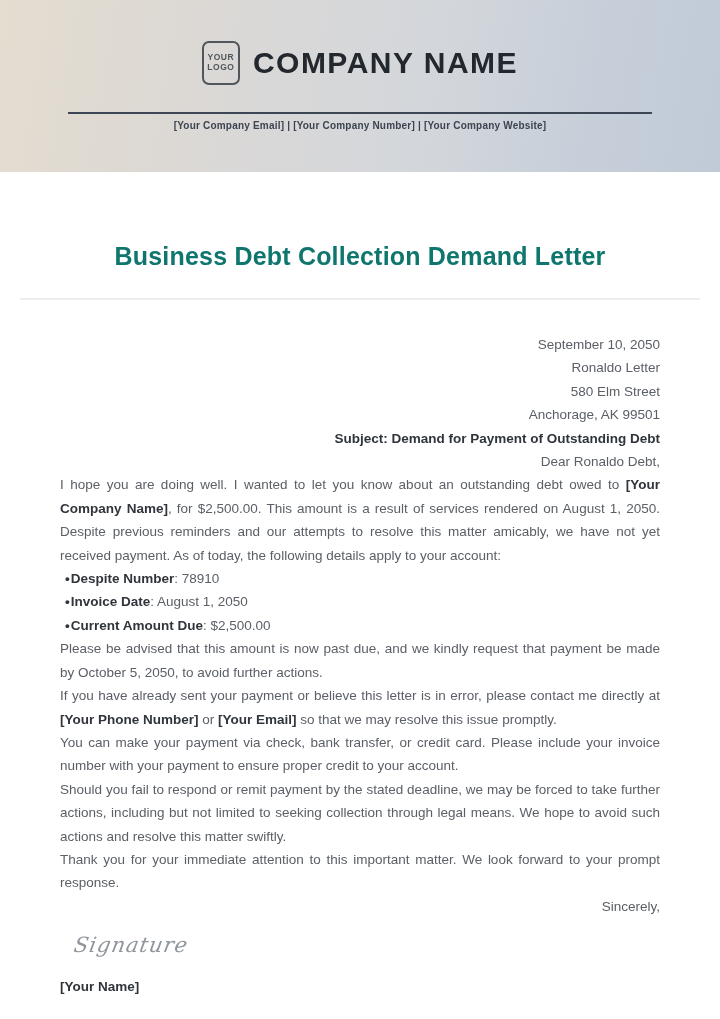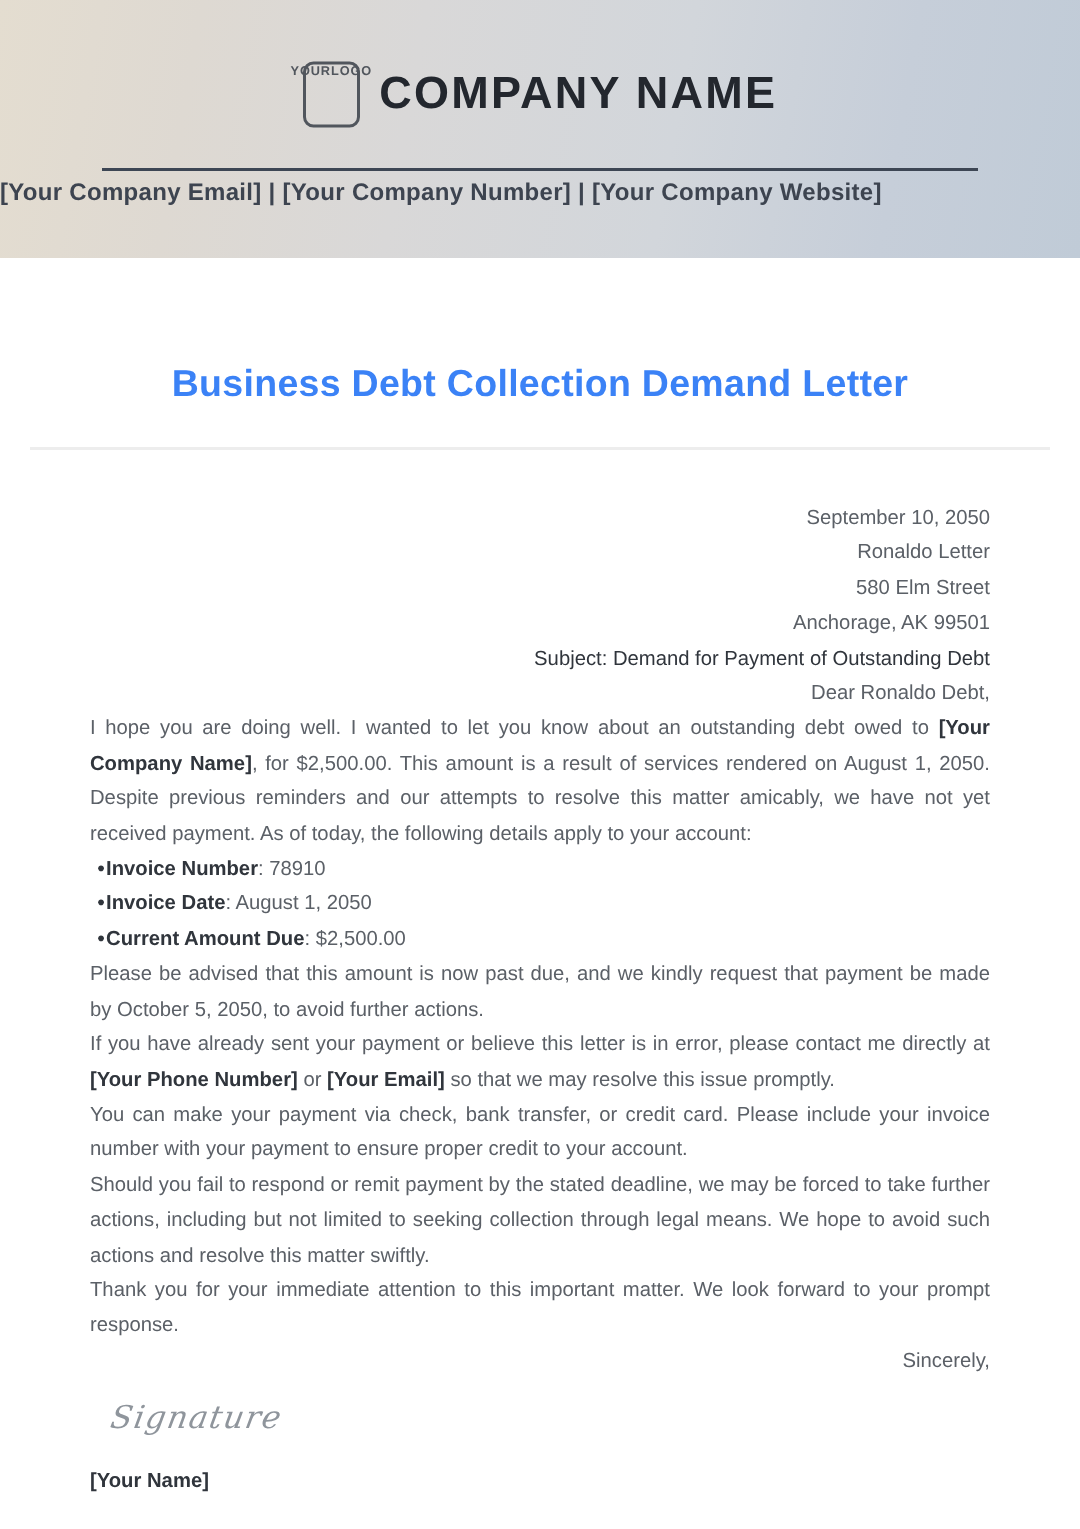--- a/index.html
+++ b/index.html
@@ -26,22 +26,22 @@
     align-items: center;
     justify-content: center;
     padding-top: 41px;
   }
   .logo-box {
     width: 38px;
     height: 44px;
     border: 2px solid #51565d;
     border-radius: 7px;
     display: flex;
-    flex-direction: row;
-    align-items: flex-start;
+    flex-direction: column;
+    align-items: center;
     justify-content: center;
     color: #51565d;
     font-size: 8.5px;
     font-weight: 700;
     letter-spacing: 0.6px;
     line-height: 1.15;
     box-sizing: border-box;
   }
   .company-name {
     margin-left: 13px;
@@ -50,53 +50,53 @@
     letter-spacing: 1.5px;
     color: #23272e;
   }
   .header-divider {
     width: 584px;
     height: 2px;
     background: #3d4654;
     margin: 27px auto 6px auto;
   }
   .contact-line {
-    text-align: left;
-    font-size: 16px;
+    text-align: center;
+    font-size: 10px;
     font-weight: 600;
     color: #3d4450;
     letter-spacing: 0.2px;
   }
 
   
   .letter-title {
     margin-top: 70px;
     text-align: center;
     font-size: 25px;
     font-weight: 700;
-    color: #3b82f6;
+    color: #0f766e;
     letter-spacing: 0.2px;
   }
   .title-divider {
     height: 2px;
     background: #ededed;
     margin: 27px 20px 0 20px;
   }
 
   
   .letter-body {
     margin: 33px 60px 0 60px;
     font-size: 13.5px;
     line-height: 23.4px;
     color: #5b6067;
   }
   .line  { text-align: right; }
   .para  { text-align: justify; }
   .bold  { font-weight: 700; color: #30353c; }
-  .subject-line { font-weight: 400; color: #30353c; }
+  .subject-line { font-weight: 700; color: #30353c; }
 
   .bullet-item { padding-left: 5px; }
   .bullet-item::before {
     content: "\2022";
     color: #30353c;
     font-weight: 700;
     margin-right: 1px;
   }
 
   .signature-script {
@@ -139,21 +139,21 @@
     <div class="line">September 10, 2050</div>
     <div class="line">Ronaldo Letter</div>
     <div class="line">580 Elm Street</div>
     <div class="line">Anchorage, AK 99501</div>
     <div class="line subject-line">Subject: Demand for Payment of Outstanding Debt</div>
     <div class="line">Dear Ronaldo Debt,</div>
 
     <div class="para"><span>I hope you are doing well. I wanted to let you know about an outstanding debt owed to </span><span class="bold">[Your Company Name]</span><span>, for $2,500.00. This amount is a result of services rendered on August 1, 2050. Despite previous reminders and our attempts to resolve this matter amicably, we have not yet received payment. As of today, the following details apply to your account:</span></div>
 
     <div>
-      <div class="bullet-item"><span class="bold">Invoice Number</span><span>: 78910</span></div>
+      <div class="bullet-item"><span class="bold">Despite Number</span><span>: 78910</span></div>
       <div class="bullet-item"><span class="bold">Invoice Date</span><span>: August 1, 2050</span></div>
       <div class="bullet-item"><span class="bold">Current Amount Due</span><span>: $2,500.00</span></div>
     </div>
 
     <div class="para">Please be advised that this amount is now past due, and we kindly request that payment be made by October 5, 2050, to avoid further actions.</div>
     <div class="para"><span>If you have already sent your payment or believe this letter is in error, please contact me directly at </span><span class="bold">[Your Phone Number]</span><span> or </span><span class="bold">[Your Email]</span><span> so that we may resolve this issue promptly.</span></div>
     <div class="para">You can make your payment via check, bank transfer, or credit card. Please include your invoice number with your payment to ensure proper credit to your account.</div>
     <div class="para">Should you fail to respond or remit payment by the stated deadline, we may be forced to take further actions, including but not limited to seeking collection through legal means. We hope to avoid such actions and resolve this matter swiftly.</div>
     <div class="para">Thank you for your immediate attention to this important matter. We look forward to your prompt response.</div>
     <div class="line">Sincerely,</div>

